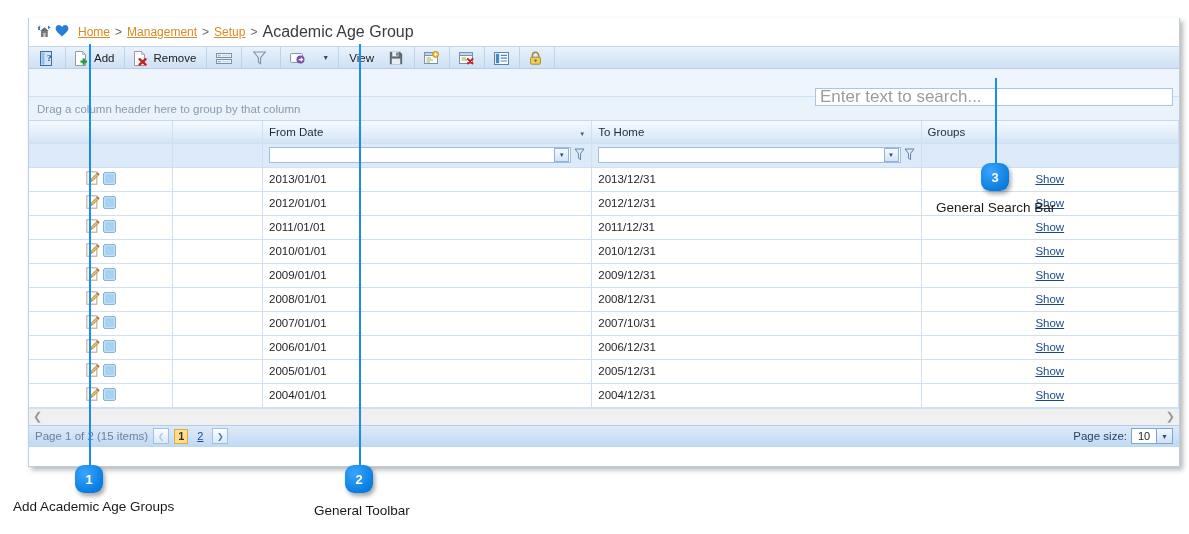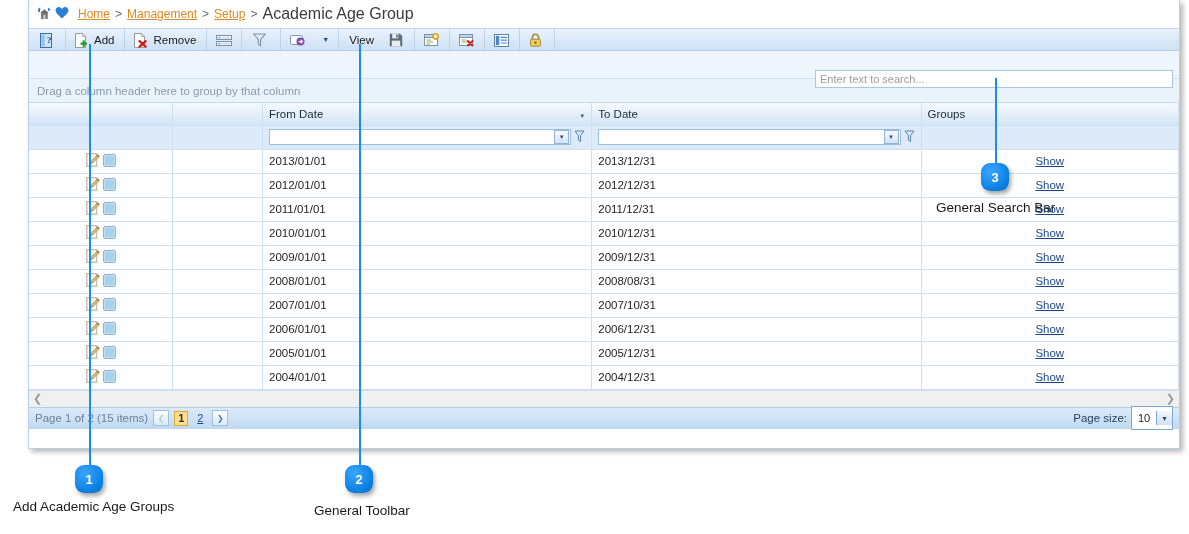--- a/index.html
+++ b/index.html
@@ -7,21 +7,21 @@
     width:1189px;height:534px;
     background:#ffffff;
     font-family:"Liberation Sans", sans-serif;
     font-size:12px;
     color:#333;
     overflow:hidden;
     position:relative;
   }
   
   #app-window{
-    position:absolute;left:28px;top:0;width:1152px;height:449px;
+    position:absolute;left:28px;top:18px;width:1152px;height:449px;
     background:#ffffff;
     border:1px solid #b9cfe4;
     border-top:none;
     box-sizing:border-box;
     box-shadow:3px 3px 5px rgba(0,0,0,.28);
   }
   
   #breadcrumb-bar{
     height:29px;background:#ffffff;
     display:flex;align-items:center;
@@ -70,21 +70,21 @@
   #search-row{
     height:28px;
     background:#eef5fd;
     border-bottom:1px solid #cfe0f2;
     display:flex;align-items:center;justify-content:flex-end;
     box-sizing:border-box;
   }
   #search-input{
     width:358px;height:18px;margin-right:6px;
     border:1px solid #a9c6e2;background:#fff;
-    font-size:11px;color:#555;padding:0 4px;box-sizing:border-box;
+    font-size:17px;color:#555;padding:0 4px;box-sizing:border-box;
     font-family:"Liberation Sans",sans-serif;
     margin-top:28px;
   }
   #search-input::placeholder{color:#9c9c9c;}
 
   
   #group-panel{
     height:24px;background:#eaf2fb;
     border-bottom:1px solid #c6daee;
     display:flex;align-items:center;padding-left:8px;
@@ -156,21 +156,21 @@
   .pg-num{
     min-width:14px;height:15px;padding:0 3px;box-sizing:border-box;
     display:flex;align-items:center;justify-content:center;
     font-size:11px;color:#1b4a8a;cursor:pointer;
   }
   .pg-num.active{background:#ffdf8e;border:1px solid #e0a93c;font-weight:bold;color:#3a3020;}
   .pg-num.link{text-decoration:underline;}
   .pager-right{display:flex;align-items:center;gap:4px;}
   .ps-label{color:#28435e;font-size:11.5px;}
   .ps-select{
-    width:42px;height:24px;background:#fff;border:1px solid #7ba7d0;
+    width:42px;height:16px;background:#fff;border:1px solid #7ba7d0;
     display:flex;align-items:center;box-sizing:border-box;
   }
   .ps-val{flex:1;text-align:center;font-size:11px;color:#1f1f1f;}
   .ps-arrow{
     width:15px;height:14px;background:linear-gradient(to bottom,#f2f7fd,#cfe0f2);
     border-left:1px solid #7ba7d0;display:flex;align-items:center;justify-content:center;
     font-size:7px;color:#2b4d74;
   }
 
   
@@ -370,21 +370,21 @@
         <th></th>
         <th></th>
         <th>
           
         </th>
         <th>
           <span>From Date</span>
           <span class="hdr-arrow">▼</span>
         </th>
         <th>
-          <span>To Date</span>
+          <span>To Home</span>
         </th>
         <th>
           <span>Groups</span>
         </th>
       </tr>
       <tr class="filter-row">
         <td></td>
         <td></td>
         <td>
           <div class="filter-box">
@@ -536,21 +536,21 @@
                 </svg></span>
               <span><svg width="13" height="13" viewBox="0 0 13 13">
                   <rect x="0.6" y="0.6" width="11.8" height="11.8" rx="1.4" fill="#cfe7f7" stroke="#7aaed6"></rect>
                   <rect x="2" y="2" width="9" height="9" rx="1" fill="#a7d2ee"></rect>
                 </svg></span>
             </div>
           </td>
           <td></td>
           <td>UNDER 11</td>
           <td>2008/01/01</td>
-          <td>2008/08/31</td>
+          <td>2008/12/31</td>
           <td class="col-hist"><span class="show-link">Show</span></td>
         </tr>
         <tr>
           <td class="col-act">
             <div class="act-cell">
               <span><svg width="14" height="14" viewBox="0 0 14 14">
                   <rect x="0.8" y="0.8" width="10" height="12.4" fill="#fdfdf7" stroke="#b0a98e"></rect>
                   <path d="M4.2 11 L5.6 7.6 L11.6 1.8 L13.2 3.4 L7.2 9.2 Z" fill="#e8c46a" stroke="#8a7638" stroke-width="0.7"></path>
                   <path d="M11.6 1.8 L13.2 3.4 L12.3 4.3 L10.7 2.7 Z" fill="#cc4b3a"></path>
                   <path d="M4.2 11 L5.6 10.6 L4.6 9.6 Z" fill="#4a4a4a"></path>

